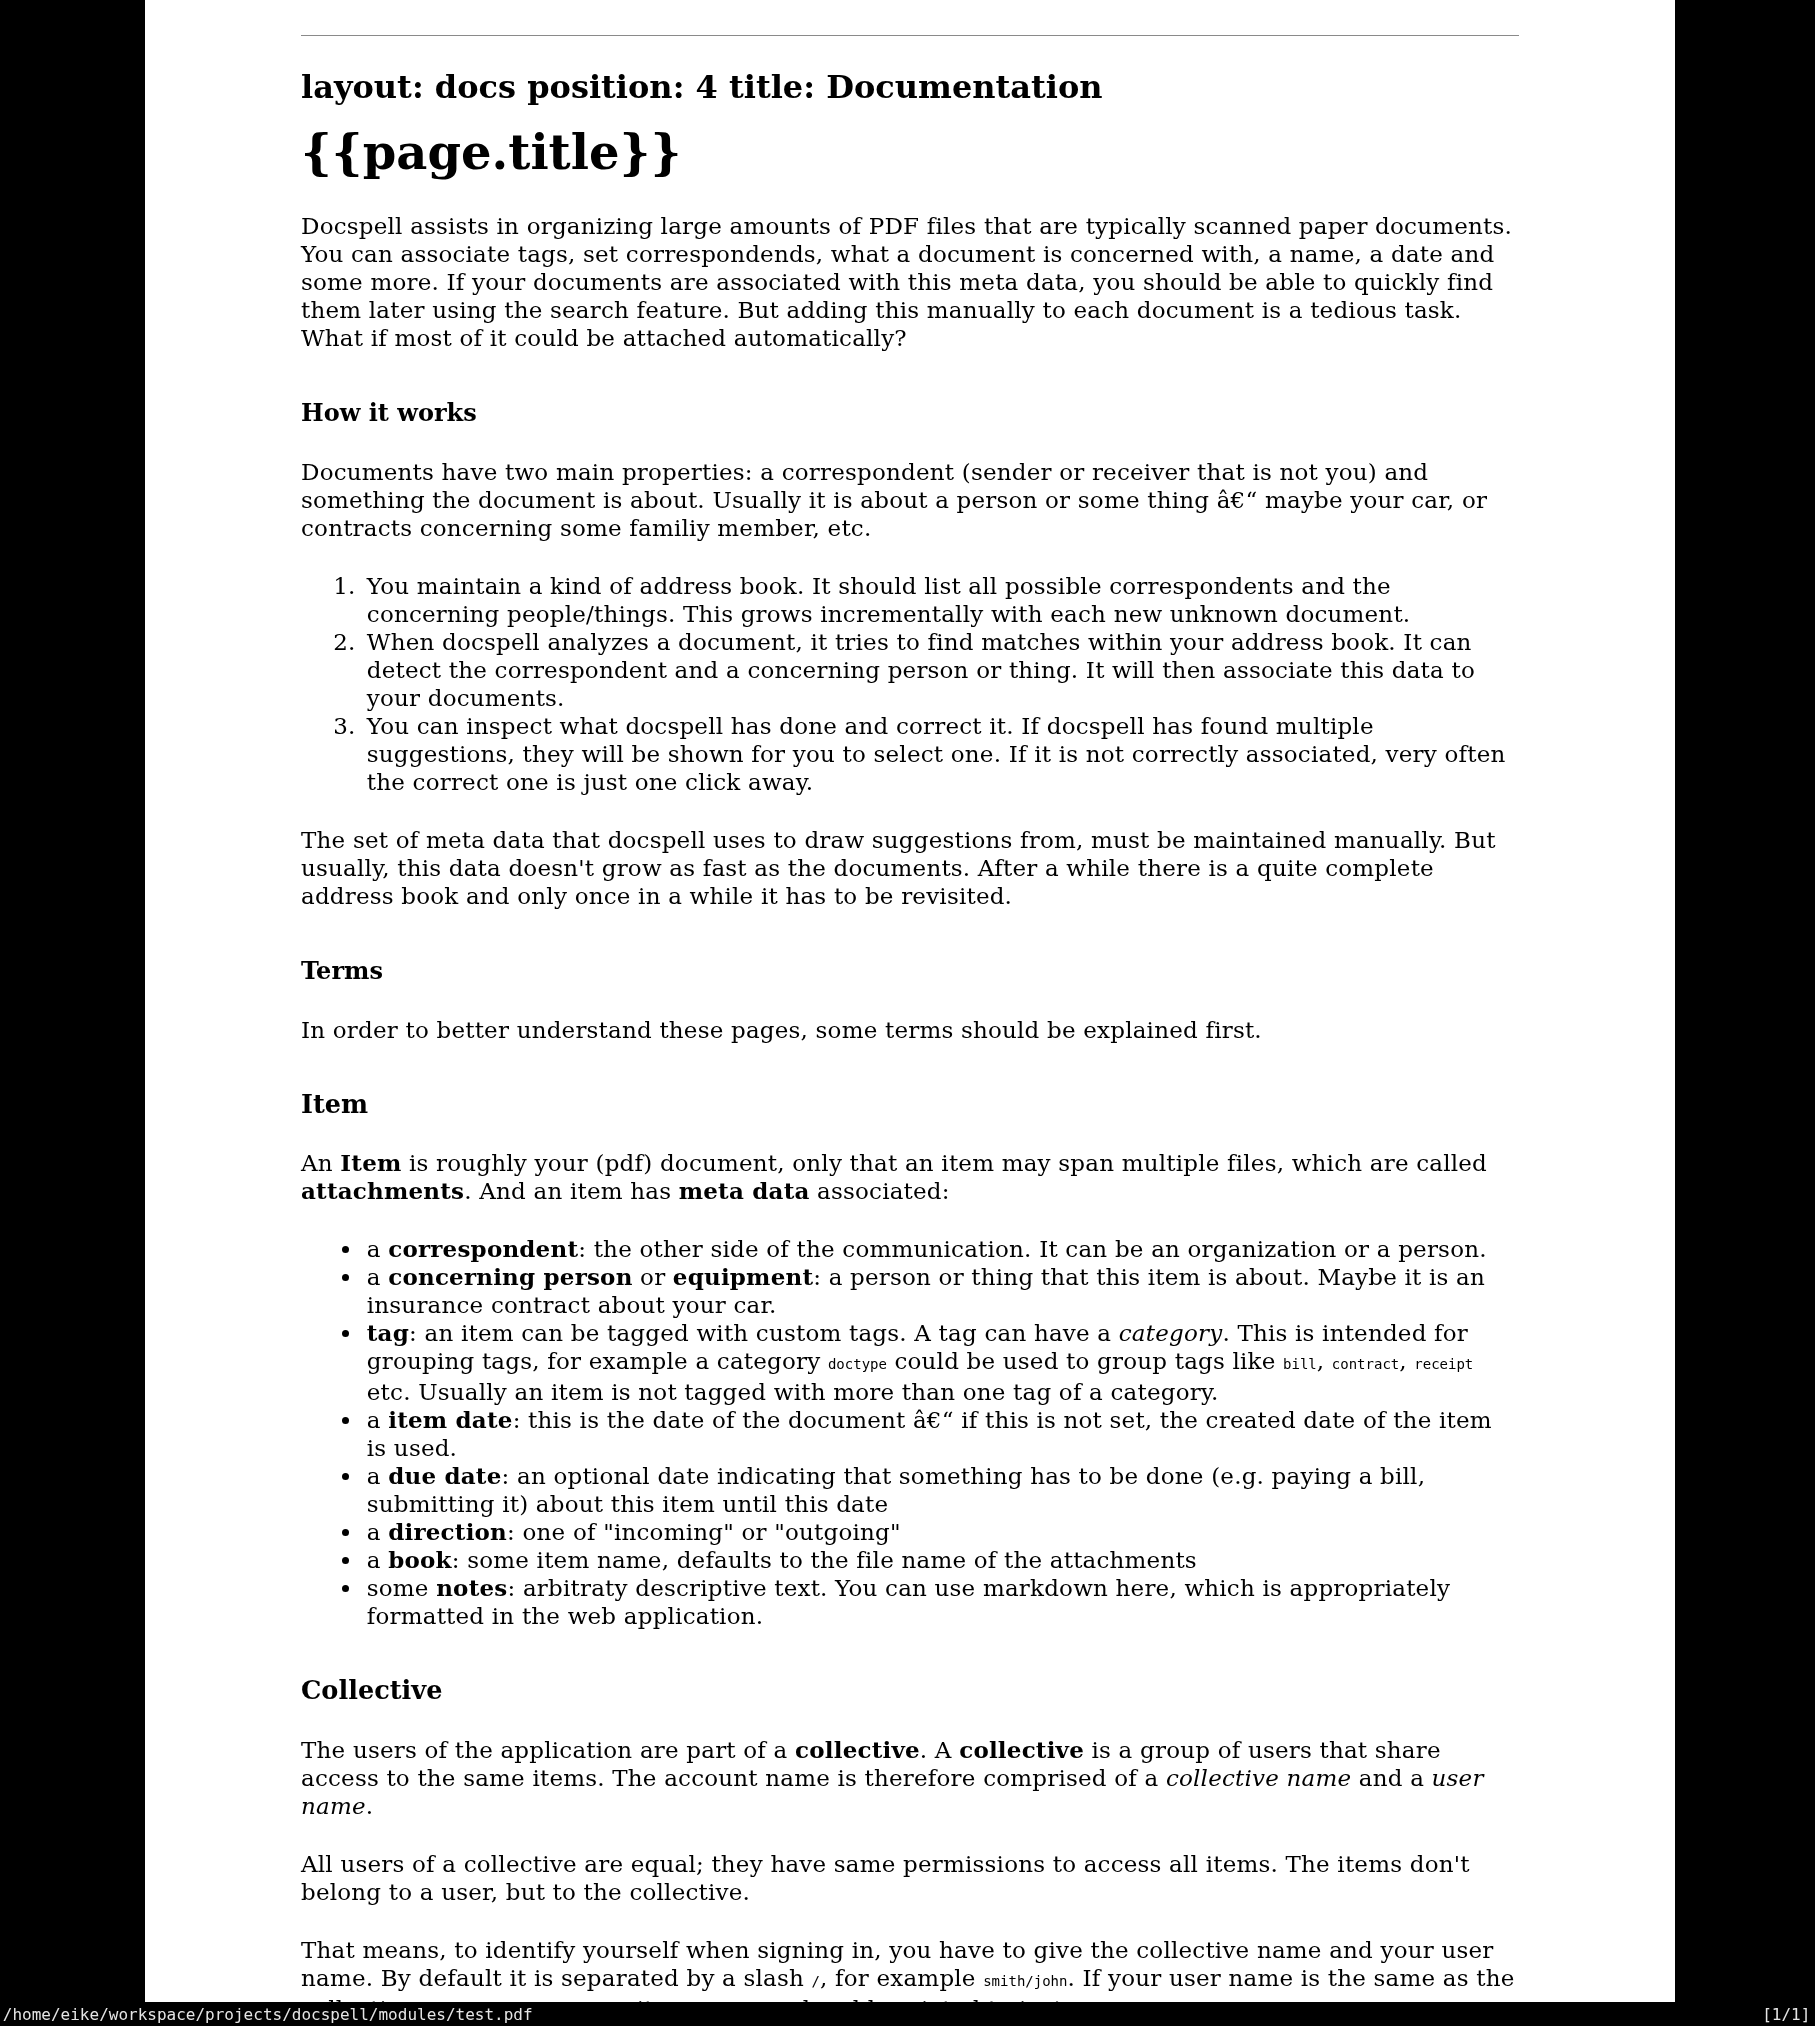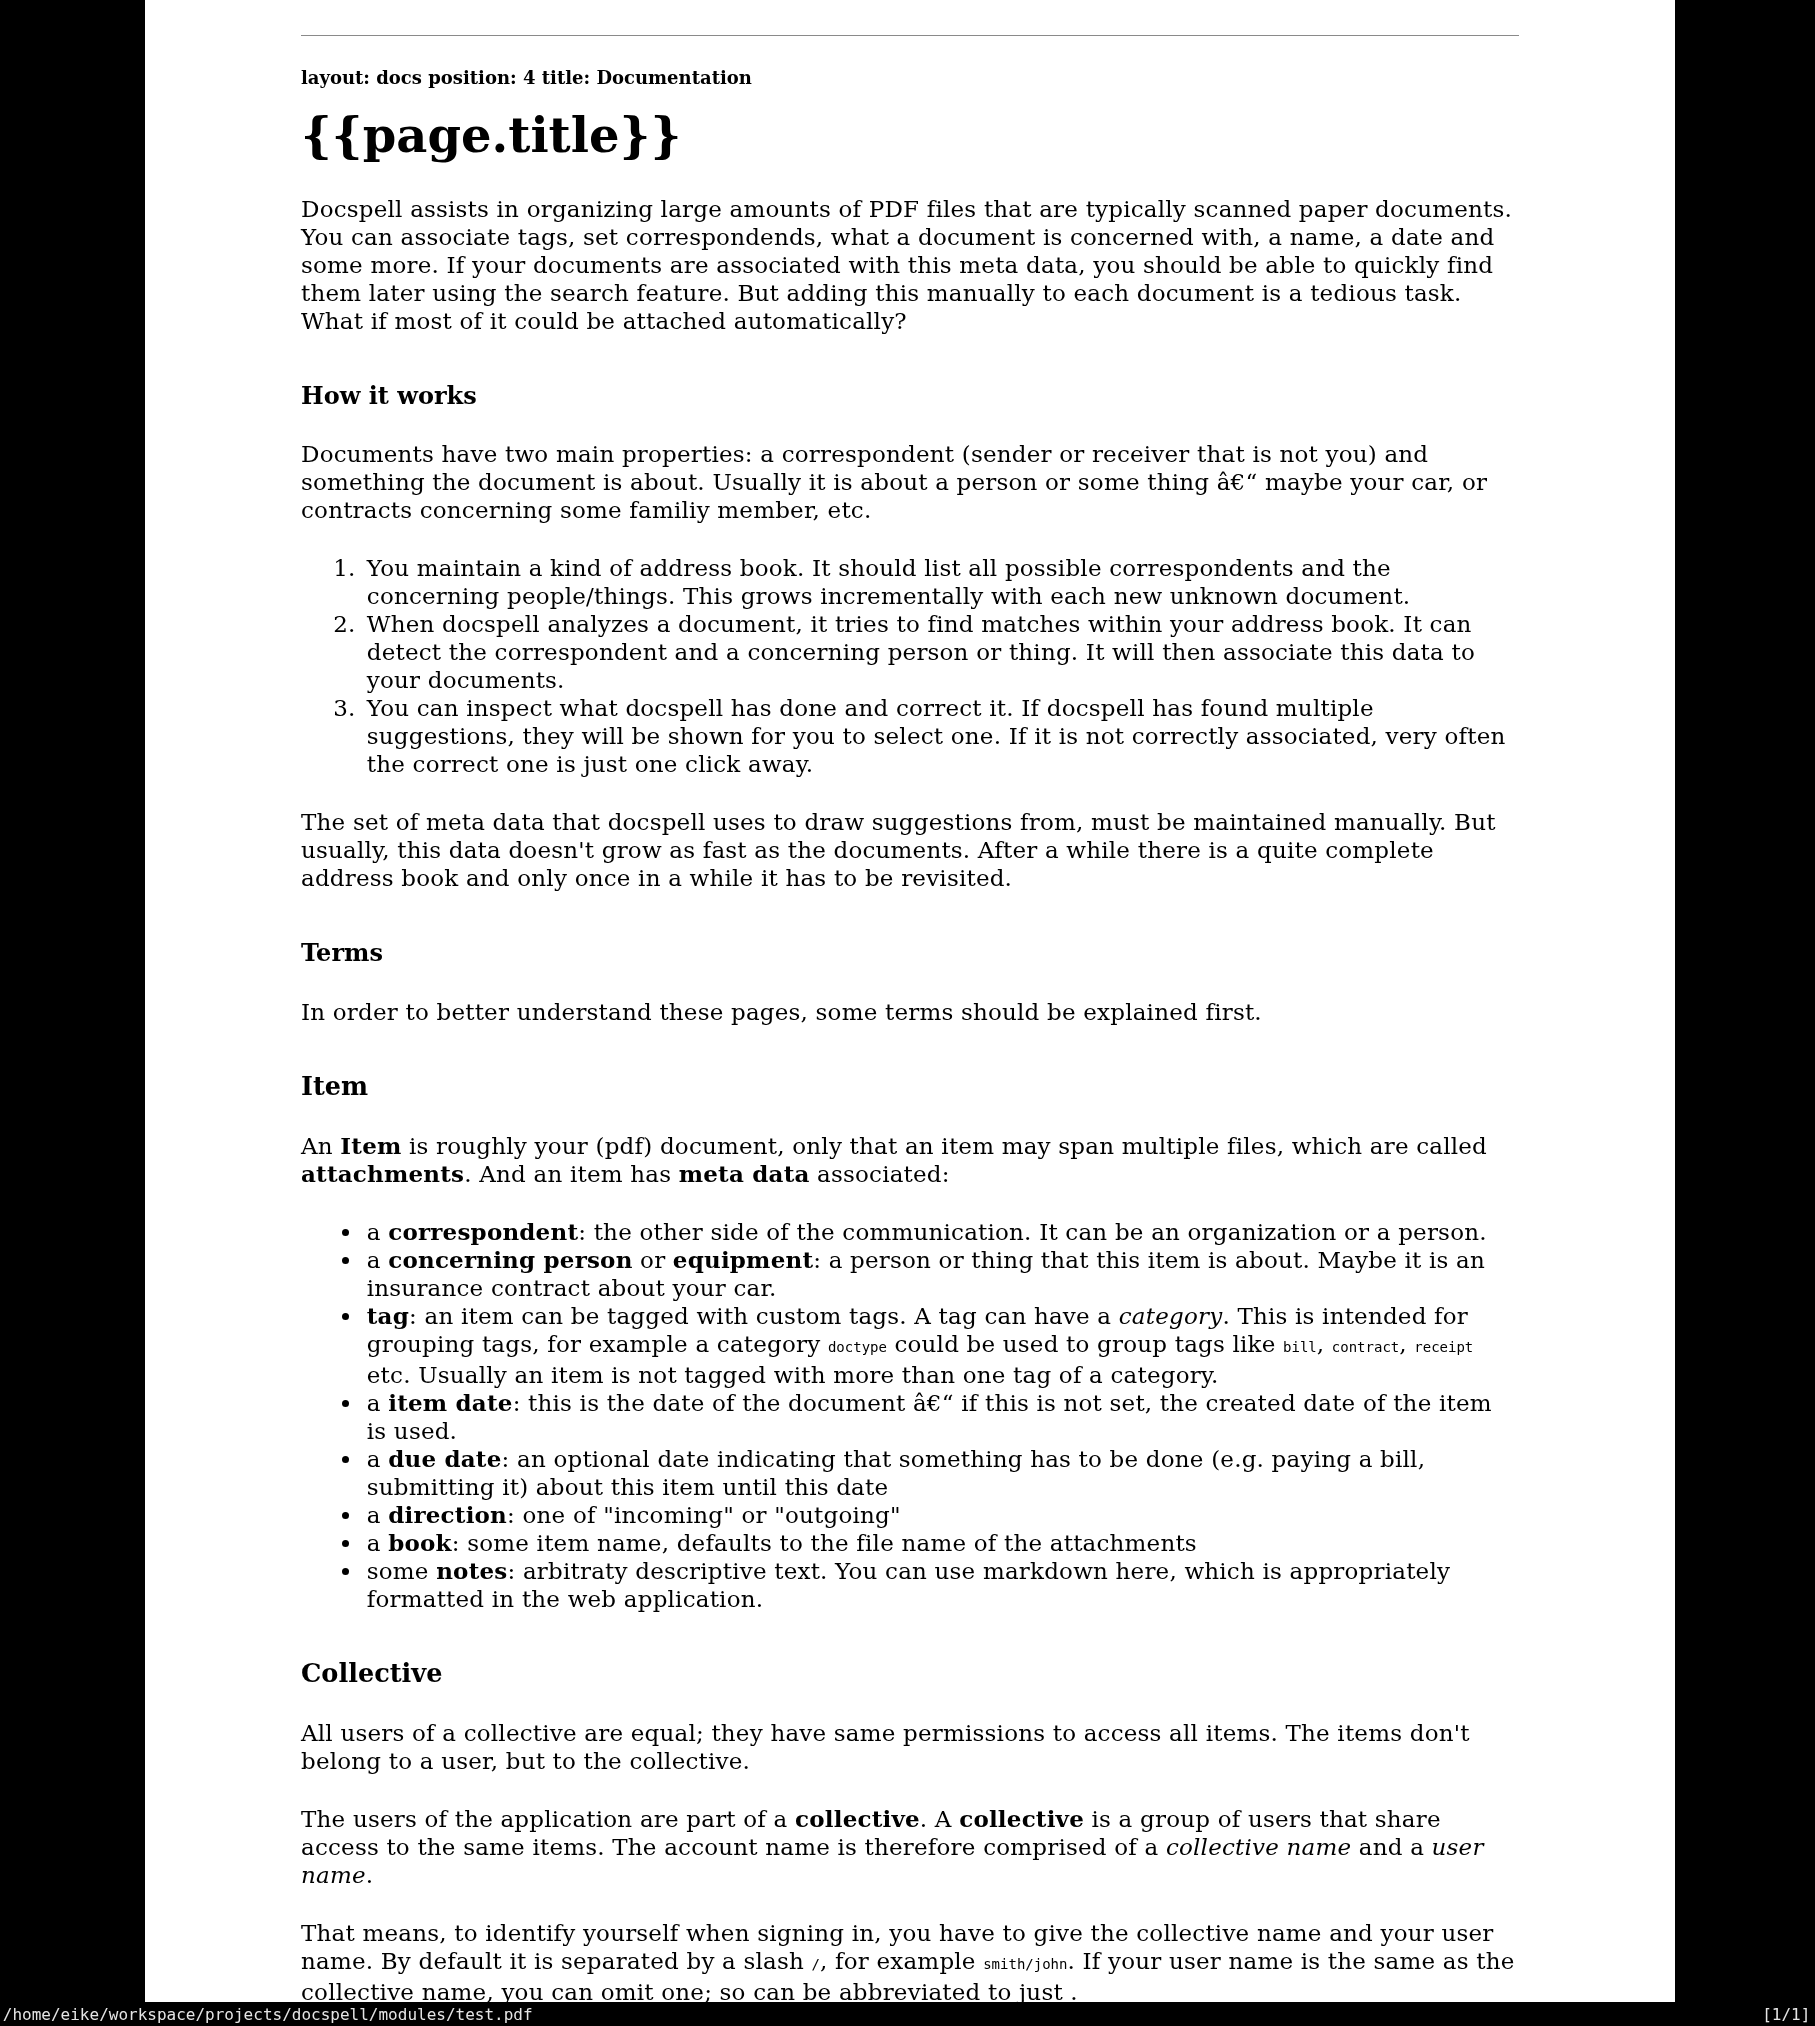--- a/index.html
+++ b/index.html
@@ -29,21 +29,21 @@
     color: #000;
     font-family: "DejaVu Serif", serif;
     overflow: hidden;
   }
   .top-rule {
     border: none;
     border-top: 1.9px solid #8a8a8a;
     margin: 35px 0 0 0;
   }
   .front-matter {
-    font-size: 18px;
+    font-size: 32px;
     font-weight: bold;
     line-height: 1.25;
     margin: 31px 0 0 0;
   }
   h1.page-title {
     font-size: 48px;
     font-weight: bold;
     line-height: 1.25;
     margin: 15px 0 0 0;
   }
@@ -128,22 +128,22 @@
       <li>a <span class="b">concerning person</span> or <span class="b">equipment</span>: a person or thing that this item is about. Maybe it is an insurance contract about your car.</li>
       <li><span class="b">tag</span>: an item can be tagged with custom tags. A tag can have a <span class="i">category</span>. This is intended for grouping tags, for example a category <span class="c">doctype</span> could be used to group tags like <span class="c">bill</span>, <span class="c">contract</span>, <span class="c">receipt</span> etc. Usually an item is not tagged with more than one tag of a category.</li>
       <li>a <span class="b">item date</span>: this is the date of the document â€“ if this is not set, the created date of the item is used.</li>
       <li>a <span class="b">due date</span>: an optional date indicating that something has to be done (e.g. paying a bill, submitting it) about this item until this date</li>
       <li>a <span class="b">direction</span>: one of "incoming" or "outgoing"</li>
       <li>a <span class="b">book</span>: some item name, defaults to the file name of the attachments</li>
       <li>some <span class="b">notes</span>: arbitraty descriptive text. You can use markdown here, which is appropriately formatted in the web application.</li>
     </ul>
 
     <h3 class="sub-heading">Collective</h3>
+    <p class="body-text">The users of the application are part of a <span class="b">collective</span>. A <span class="b">collective</span> is a group of users that share access to the same items. The account name is therefore comprised of a <span class="i">collective name</span> and a <span class="i">user name</span>.</p>
     <p class="body-text">All users of a collective are equal; they have same permissions to access all items. The items don't belong to a user, but to the collective.</p>
-    <p class="body-text">The users of the application are part of a <span class="b">collective</span>. A <span class="b">collective</span> is a group of users that share access to the same items. The account name is therefore comprised of a <span class="i">collective name</span> and a <span class="i">user name</span>.</p>
     <p class="body-text">That means, to identify yourself when signing in, you have to give the collective name and your user name. By default it is separated by a slash <span class="c">/</span>, for example <span class="c">smith/john</span>. If your user name is the same as the collective name, you can omit one; so  can be abbreviated to just .</p>
   </div>
 </div>
 
 <div class="statusbar">
   <span>/home/eike/workspace/projects/docspell/modules/test.pdf</span>
   <span>[1/1]</span>
 </div>
 
 

